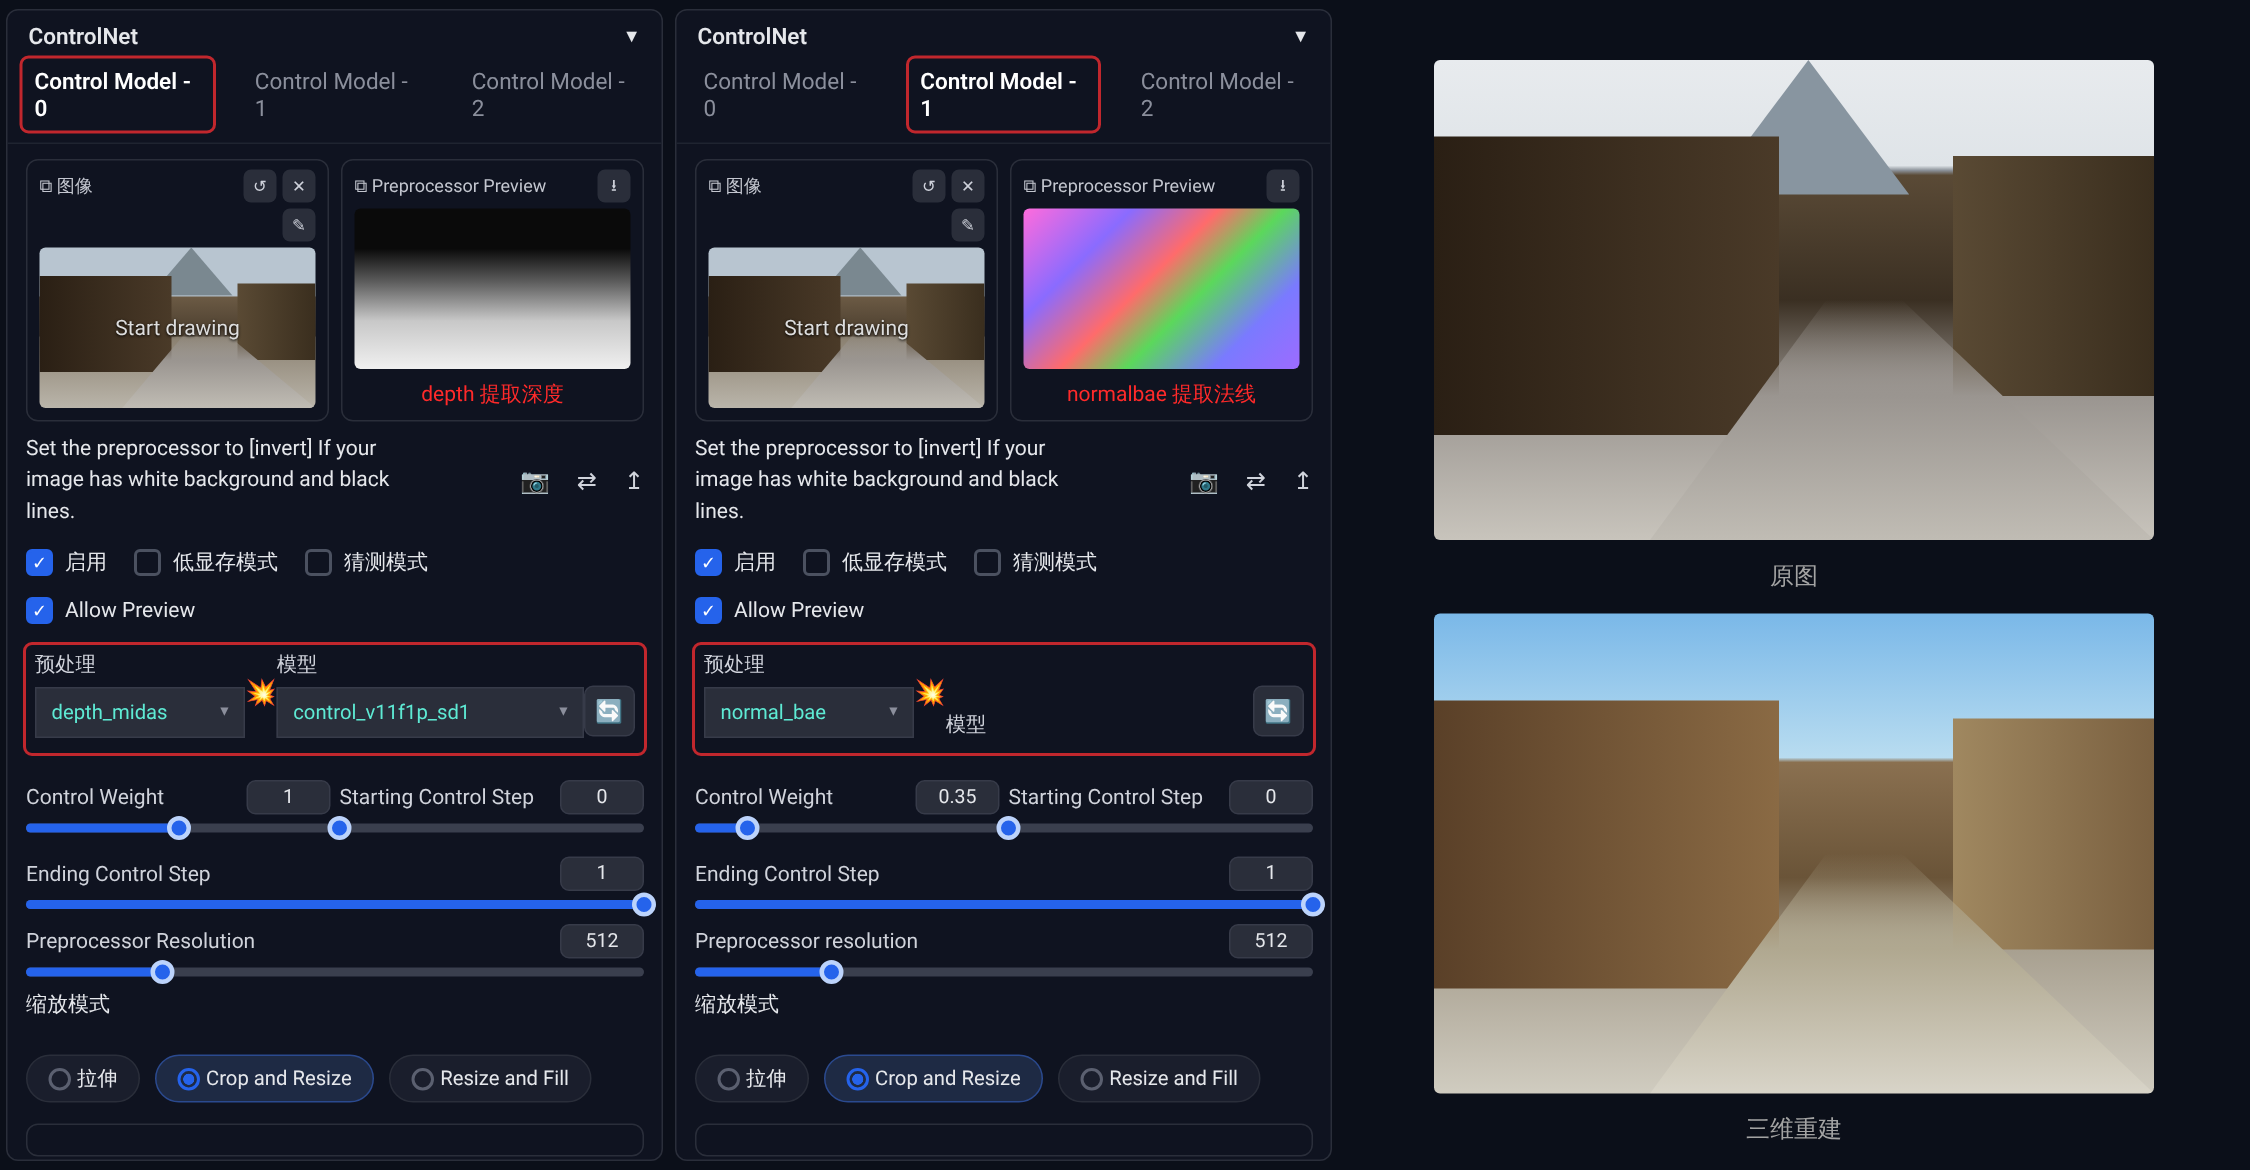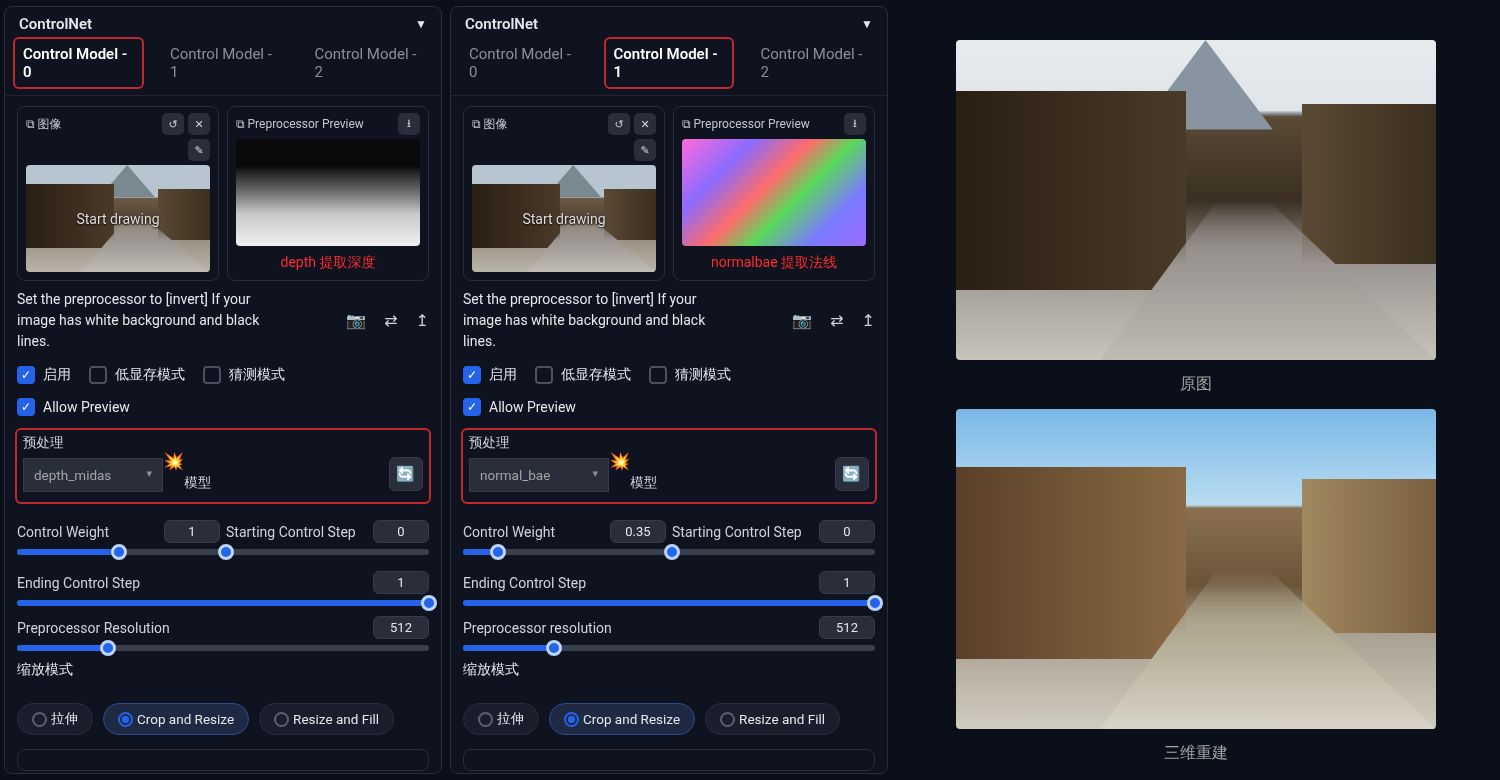--- a/index.html
+++ b/index.html
@@ -28,21 +28,21 @@
 .hint-text{font-size:14px;line-height:1.5;max-width:260px}
 .hint-icons{display:flex;gap:18px;font-size:16px;color:#d0d3db}
 .check-row{display:flex;gap:18px;align-items:center;margin-bottom:14px;font-size:14px}
 .check{display:flex;align-items:center;gap:8px}
 .cbox{width:18px;height:18px;border-radius:4px;border:2px solid #4b5160;display:inline-flex;align-items:center;justify-content:center;font-size:12px}
 .cbox.on{background:#2563eb;border-color:#2563eb;color:#fff}
 .select-row{display:flex;align-items:flex-end;margin:6px 0 12px;padding:4px 6px 10px;border-radius:4px}
 .select-row.highlight{outline:2px solid #c1272d}
 .field{display:flex;flex-direction:column;gap:6px;flex:1}
 .label{font-size:13.5px;color:#d0d3db}
-.select{background:#2a2e3a;border:1px solid #373b49;border-radius:0;padding:8px 28px 8px 10px;color:#a3a3a3;font-size:13.5px;position:relative;cursor:pointer}
+.select{background:#2a2e3a;border:1px solid #373b49;border-radius:0;padding:8px 28px 8px 10px;color:#5eead4;font-size:13.5px;position:relative;cursor:pointer}
 .select::after{content:"▾";position:absolute;right:10px;top:8px;color:#8b8f9c;font-size:11px}
 .boom{font-size:17px;align-self:center;margin-bottom:4px}
 .refresh-btn{width:34px;height:34px;border-radius:6px;background:#2a2e3a;border:1px solid #373b49;display:flex;align-items:center;justify-content:center;font-size:15px;cursor:pointer;align-self:flex-end;margin-bottom:1px}
 .slider-row{margin:6px 0 10px}
 .slider-head{display:flex;justify-content:space-between;align-items:center;margin-bottom:6px}
 .slider-head .label{font-size:14px}
 .numbox{background:#2a2e3a;border:1px solid #373b49;border-radius:6px;padding:3px 0;width:56px;text-align:center;font-size:13px;color:#e5e7eb}
 .slider-dual{display:flex;gap:6px}
 .slider-dual>div{flex:1}
 .track{height:6px;background:#3a3f4e;border-radius:3px;position:relative;margin-top:4px}
@@ -138,20 +138,21 @@
         </span>
     </div>
     <div class="select-row highlight">
       <div class="field" style="flex:0 0 140px">
         <span class="label">预处理</span>
         <div class="select">depth_midas</div>
       </div>
       <span class="boom">💥</span>
       <div class="field">
         <span class="label">模型</span>
+        <div class="select">control_v11f1p_sd1</div>
       </div>
       <div class="refresh-btn">🔄</div>
     </div>
     <div class="slider-dual">
       <div class="slider-row">
         <div class="slider-head">
             <span class="label">Control Weight</span>
             <span class="numbox">1</span>
           </div>
         <div class="track">

